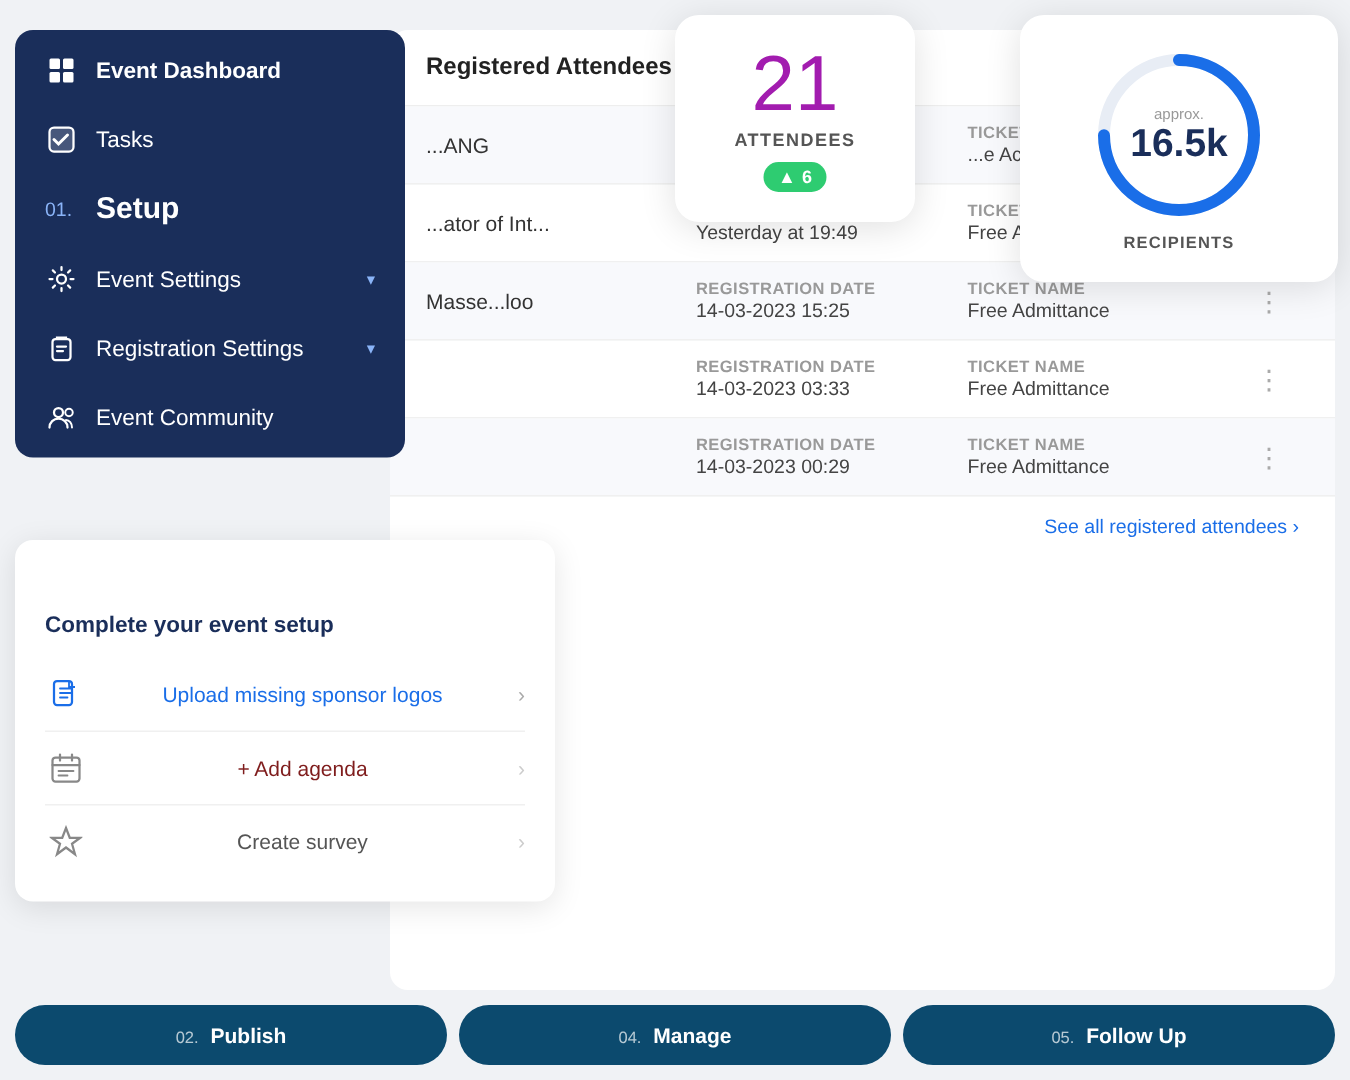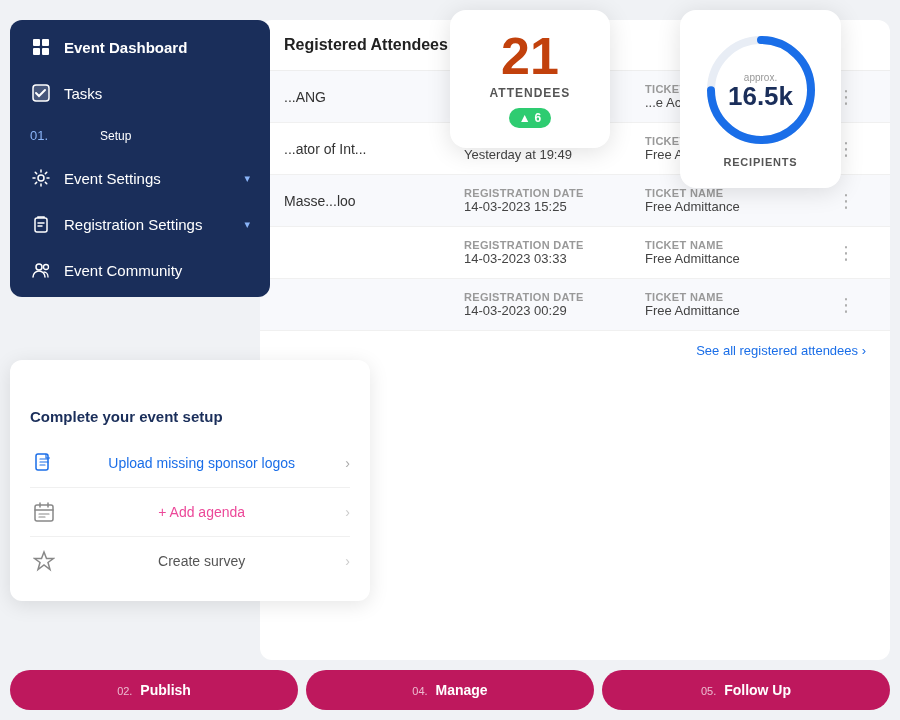--- a/index.html
+++ b/index.html
@@ -121,22 +121,22 @@
       width: 160px;
       background: #fff;
       border-radius: 16px;
       box-shadow: 0 4px 24px rgba(0,0,0,0.12);
       z-index: 20;
       padding: 20px 16px;
       text-align: center;
     }
     .stat-card-attendees .big-num {
       font-size: 52px;
-      font-weight: 700;
-      color: #c2410c;
+      font-weight: 400;
+      color: #a21caf;
       line-height: 1;
     }
     .stat-card-attendees .label {
       font-size: 12px;
       font-weight: 700;
       color: #555;
       letter-spacing: 1px;
       margin-top: 4px;
     }
     .stat-badge {
@@ -149,21 +149,21 @@
       padding: 3px 10px;
       font-size: 12px;
       font-weight: 600;
       margin-top: 8px;
     }
 
     .stat-card-recipients {
       position: absolute;
       top: 10px;
       left: 680px;
-      width: 161px;
+      width: 212px;
       background: #fff;
       border-radius: 16px;
       box-shadow: 0 4px 24px rgba(0,0,0,0.12);
       z-index: 20;
       padding: 20px 16px;
       text-align: center;
     }
     .circle-container {
       position: relative;
       width: 120px;
@@ -253,21 +253,21 @@
       position: absolute;
       bottom: 10px;
       left: 10px;
       right: 10px;
       display: flex;
       gap: 8px;
       z-index: 10;
     }
     .bottom-nav-item {
       flex: 1;
-      background: #be185d;
+      background: #0c4a6e;
       color: #fff;
       border-radius: 30px;
       padding: 12px 16px;
       text-align: center;
       cursor: pointer;
       font-size: 14px;
       font-weight: 700;
       margin-top: 36px;
     }
     .bottom-nav-item .step-num {
@@ -299,21 +299,21 @@
       <svg width="20" height="20" viewBox="0 0 20 20" fill="none">
         <rect x="2" y="2" width="16" height="16" rx="3" stroke="white" stroke-width="1.5" fill="rgba(255,255,255,0.2)"></rect>
         <path d="M5 10 L8 13 L14 7" stroke="white" stroke-width="2" stroke-linecap="round"></path>
       </svg>
     </span>
     <span>Tasks</span>
   </div>
 
   <div class="sidebar-item">
     <span class="num">01.</span>
-    <span style="font-weight:400; font-size:12px;margin-left:36px;">Setup</span>
+    <span style="font-weight:700; font-size:20px;">Setup</span>
   </div>
 
   <div class="sidebar-item">
     <span class="sidebar-icon">
       <svg width="20" height="20" viewBox="0 0 20 20" fill="none">
         <circle cx="10" cy="10" r="3" stroke="white" stroke-width="1.5"></circle>
         <path d="M10 2v2M10 16v2M2 10h2M16 10h2M4.22 4.22l1.42 1.42M14.36 14.36l1.42 1.42M4.22 15.78l1.42-1.42M14.36 5.64l1.42-1.42" stroke="white" stroke-width="1.5" stroke-linecap="round"></path>
       </svg>
     </span>
     <span>Event Settings</span>
@@ -461,21 +461,21 @@
   </div>
 
   <div class="setup-item">
     <span class="setup-item-icon">
       <svg width="22" height="22" viewBox="0 0 22 22" fill="none">
         <rect x="2" y="4" width="18" height="16" rx="2" stroke="#888" stroke-width="1.5"></rect>
         <path d="M7 2v4M15 2v4M2 9h18" stroke="#888" stroke-width="1.5" stroke-linecap="round"></path>
         <path d="M6 13h10M6 16h6" stroke="#888" stroke-width="1.2" stroke-linecap="round"></path>
       </svg>
     </span>
-    <span class="setup-item-text" style="color:#ec4899;">+ Add agenda</span>
+    <span class="setup-item-text" style="color:#7f1d1d;">+ Add agenda</span>
     <span class="setup-item-arrow" style="color:#ccc;">›</span>
   </div>
 
   <div class="setup-item">
     <span class="setup-item-icon">
       <svg width="22" height="22" viewBox="0 0 22 22" fill="none">
         <polygon points="11,2 13.5,8.5 20.5,8.5 15,12.5 17,19.5 11,15 5,19.5 7,12.5 1.5,8.5 8.5,8.5" stroke="#888" stroke-width="1.5" fill="none"></polygon>
       </svg>
     </span>
     <span class="setup-item-text" style="color:#555;">Create survey</span>

